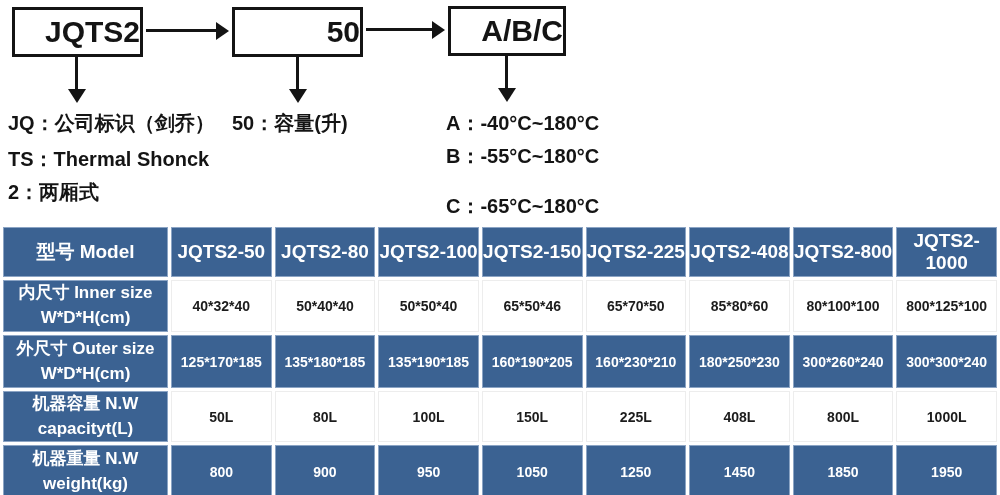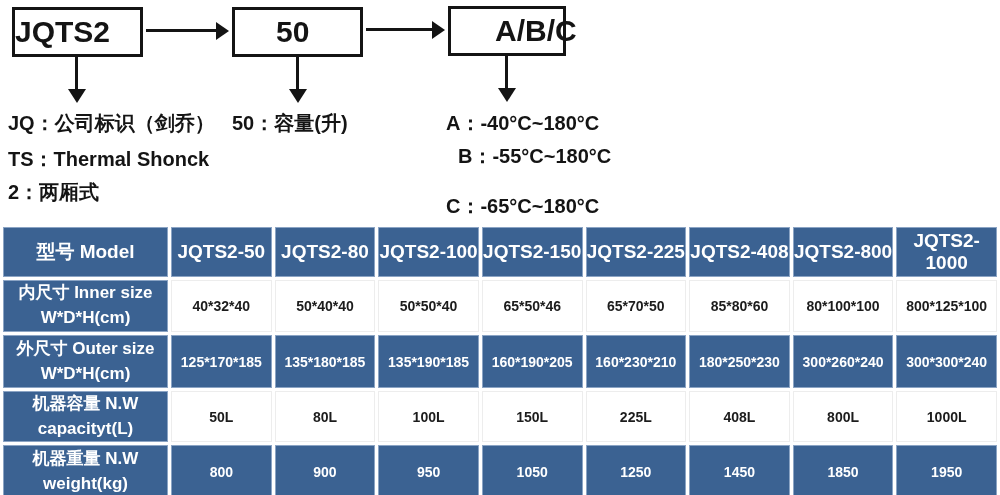--- a/index.html
+++ b/index.html
@@ -24,21 +24,21 @@
   }
   .dbox {
     position: absolute;
     border: 3px solid #141414;
     background: #ffffff;
     color: #141414;
     font-weight: bold;
     font-size: 30px;
     display: flex;
     align-items: center;
-    justify-content: flex-start;
+    justify-content: flex-end;
     box-sizing: border-box;
   }
   .dbox.b1 { left: 12px;  top: 7px; width: 131px; height: 50px; }
   .dbox.b2 { left: 232px; top: 7px; width: 131px; height: 50px; padding-left: 41px; }
   .dbox.b3 { left: 448px; top: 6px; width: 118px; height: 50px; padding-left: 44px; }
 
   .arrow-h {
     position: absolute;
     height: 3px;
     background: #141414;
@@ -80,21 +80,21 @@
     font-weight: bold;
     font-size: 20px;
     color: #141414;
     white-space: nowrap;
   }
   .note.l1 { left: 8px;   top: 110px; }
   .note.l2 { left: 8px;   top: 146px; }
   .note.l3 { left: 8px;   top: 179px; text-align: center; }
   .note.m1 { left: 232px; top: 110px; }
   .note.r1 { left: 446px; top: 110px; }
-  .note.r2 { left: 446px; top: 143px; margin-left: 12px; }
+  .note.r2 { left: 446px; top: 143px; }
   .note.r3 { left: 446px; top: 184px; margin-top: 9px; }
 
   
   table.spec {
     position: absolute;
     top: 224px;
     left: 0;
     width: 1000px;
     border-collapse: separate;
     border-spacing: 3px;

